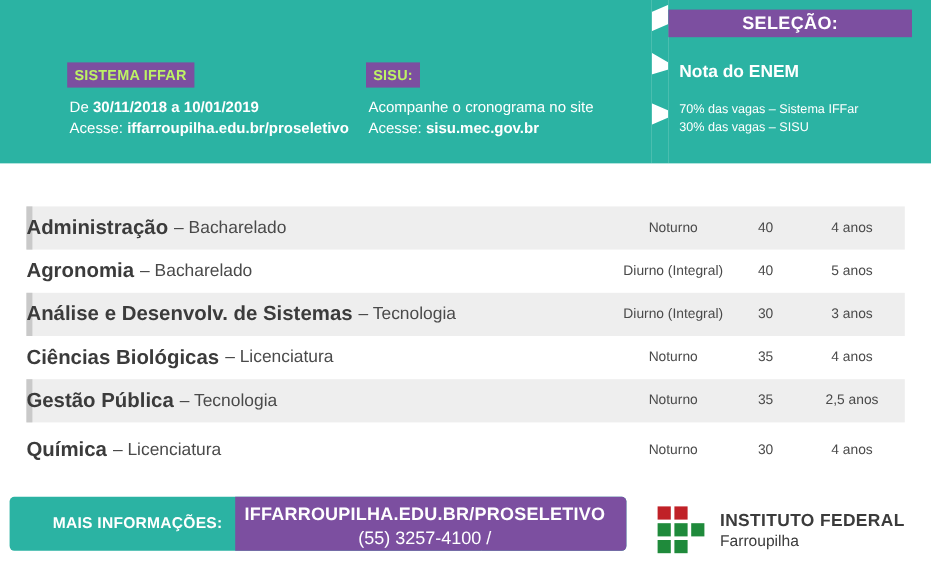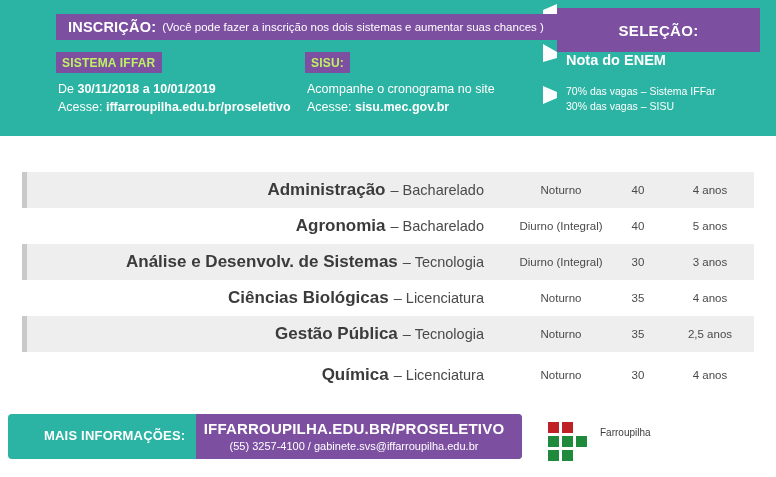--- a/index.html
+++ b/index.html
@@ -71,21 +71,21 @@
   .ribbon-inscricao .sub {
     font-size: 11.5px;
     margin-left: 6px;
     font-weight: normal;
   }
 
   
   .ribbon-selecao {
     position: absolute;
     left: 557px; top: 8px;
-    width: 203px; height: 44px;
+    width: 203px; height: 23px;
     background: #7c4fa0;
     display: flex;
     align-items: center;
     justify-content: center;
     color: #fff;
     font-size: 15px;
     font-weight: bold;
     letter-spacing: .3px;
   }
 
@@ -173,21 +173,21 @@
     left: 0; top: 0;
     width: 5px; height: 36px;
     background: #c9c9c9;
   }
   .course-row .cname {
     position: absolute;
     left: 0; top: 0;
     width: 470px; height: 36px;
     display: flex;
     align-items: center;
-    justify-content: flex-end;
+    justify-content: flex-start;
     padding-right: 8px;
     box-sizing: border-box;
     color: #3b3b3b;
     font-size: 17px;
     font-weight: bold;
     white-space: nowrap;
   }
   .course-row .cname .deg {
     font-weight: normal;
     font-size: 14.5px;
@@ -245,21 +245,21 @@
     font-size: 15px;
     font-weight: bold;
     letter-spacing: .2px;
   }
   .contact {
     position: absolute;
     left: 196px; top: 26px;
     width: 316px;
     text-align: center;
     color: #ffffff;
-    font-size: 11px;
+    font-size: 15px;
   }
 
   
   .if-logo {
     position: absolute;
     left: 548px; top: 6px;
     width: 210px; height: 46px;
   }
   .logo-grid {
     position: absolute;
@@ -275,37 +275,33 @@
   }
   .logo-text .l1 {
     color: #3b3b3b;
     font-size: 14.5px;
     font-weight: bold;
     letter-spacing: .3px;
     line-height: 18px;
   }
   .logo-text .l2 {
     color: #3b3b3b;
-    font-size: 10px;
+    font-size: 13px;
     line-height: 15px;
   }
 </style>
 </head>
 <body>
 
 <div class="top-banner">
   <div class="left-zone"></div>
   <div class="right-zone"></div>
   <div class="notch"></div>
   <div class="notch-inner"></div>
 
-  <div class="ribbon-inscricao">
-    <span class="lbl">INSCRIÇÃO:</span>
-    <span class="sub">(Você pode fazer a inscrição nos dois sistemas e aumentar suas chances )</span>
-  </div>
 
   <div class="tag tag-iffar">SISTEMA IFFAR</div>
   <div class="tag tag-sisu">SISU:</div>
 
   <div class="banner-text col-iffar">
     <div>
       <span>De </span><b>30/11/2018 a 10/01/2019</b>
     </div>
     <div>
       <span>Acesse: </span><b>iffarroupilha.edu.br/proseletivo</b>
@@ -409,16 +405,17 @@
     <div class="logo-grid">
       <div class="sq r" style="left:0px;  top:0px;"></div>
       <div class="sq r" style="left:14px; top:0px;"></div>
       <div class="sq g" style="left:0px;  top:14px;"></div>
       <div class="sq g" style="left:14px; top:14px;"></div>
       <div class="sq g" style="left:28px; top:14px;"></div>
       <div class="sq g" style="left:0px;  top:28px;"></div>
       <div class="sq g" style="left:14px; top:28px;"></div>
     </div>
     <div class="logo-text">
+      <div class="l1">INSTITUTO FEDERAL</div>
       <div class="l2">Farroupilha</div>
     </div>
   </div>
 </div>
 
 </body></html>

